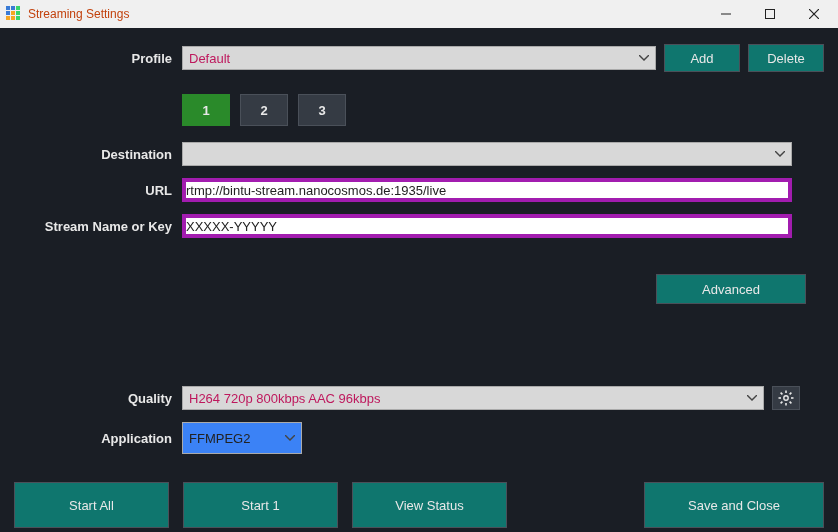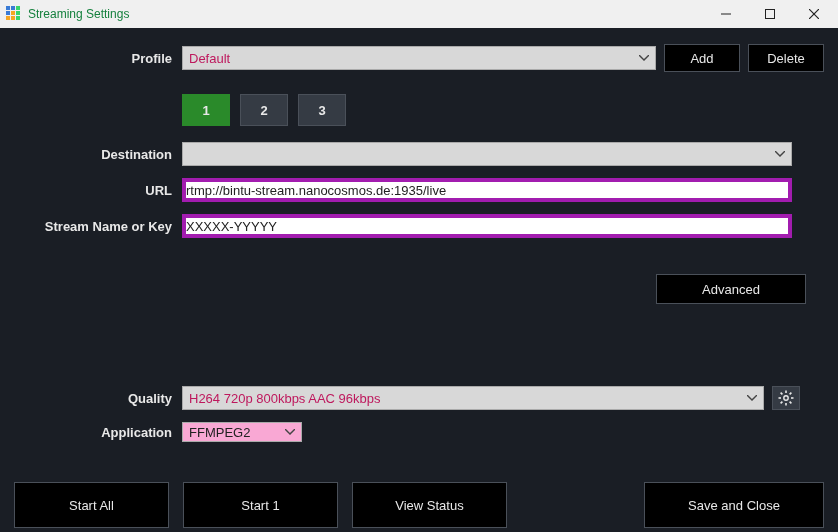--- a/index.html
+++ b/index.html
@@ -8,21 +8,21 @@
     font-family: "Segoe UI", Arial, sans-serif;
     font-size: 13px;
     color: #e8e8e8;
     width: 838px;
     height: 532px;
     overflow: hidden;
   }
   .titlebar {
     height: 28px;
     background: #f0f0f0;
-    color: #15803d;
+    color: #c2410c;
     display: flex;
     align-items: center;
     padding: 0 2px 0 6px;
   }
   .titlebar .app-icon {
     width: 16px; height: 16px;
     display: grid;
     grid-template-columns: repeat(3, 4px);
     grid-template-rows: repeat(3, 4px);
     gap: 1px;
@@ -68,21 +68,21 @@
     flex: 1;
     height: 24px;
     background: #fff;
     color: #222;
     border: 4px solid #a21caf;
     padding: 2px 0;
     font-size: 13px;
     outline: none;
   }
   .btn {
-    background: #000000;
+    background: #0f766e;
     border: 1px solid #4a5059;
     color: #e8e8e8;
     height: 28px;
     display:flex;
     align-items:center;
     justify-content:center;
     font-size: 13px;
     cursor: pointer;
   }
   .btn-small { width: 76px; margin-left: 8px; }
@@ -99,22 +99,22 @@
   .advanced-row { justify-content: flex-end; padding-right: 32px; margin-top: 24px; }
   .btn-adv { width: 150px; height: 30px; }
   .quality-row { margin-top: 70px; }
   .gear-btn {
     width: 28px; height: 24px; margin-left:8px;
     background:#353b44; border:1px solid #4a5059;
     display:flex; align-items:center; justify-content:center;
     cursor:pointer;
   }
   .select-dark {
-    height: 20px;
-    background: #f9a8d4;
+    height: 32px;
+    background: #3b82f6;
     color: #222;
     border: 1px solid #aaa;
     padding: 2px 22px 2px 6px;
     font-size: 13px;
     position: relative;
     display:flex;
     align-items:center;
   }
   .app-select { width: 120px; }
   .footer {

